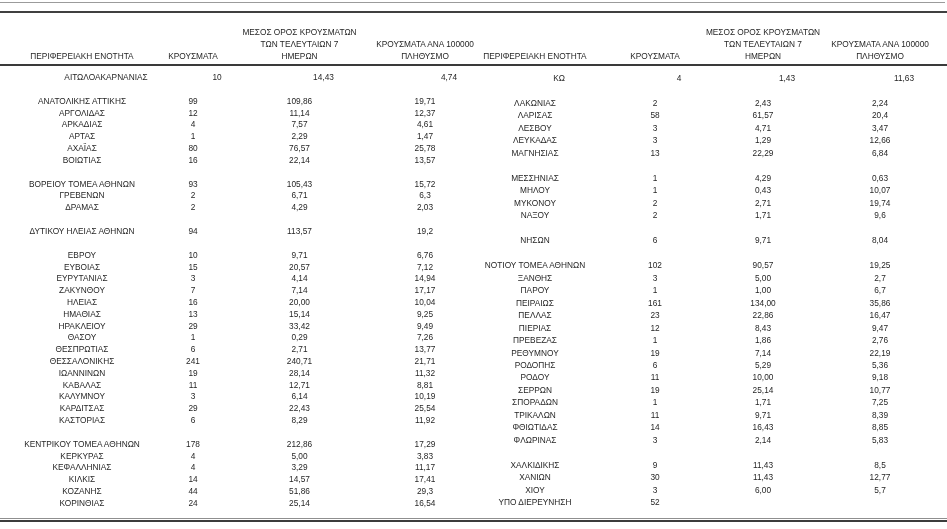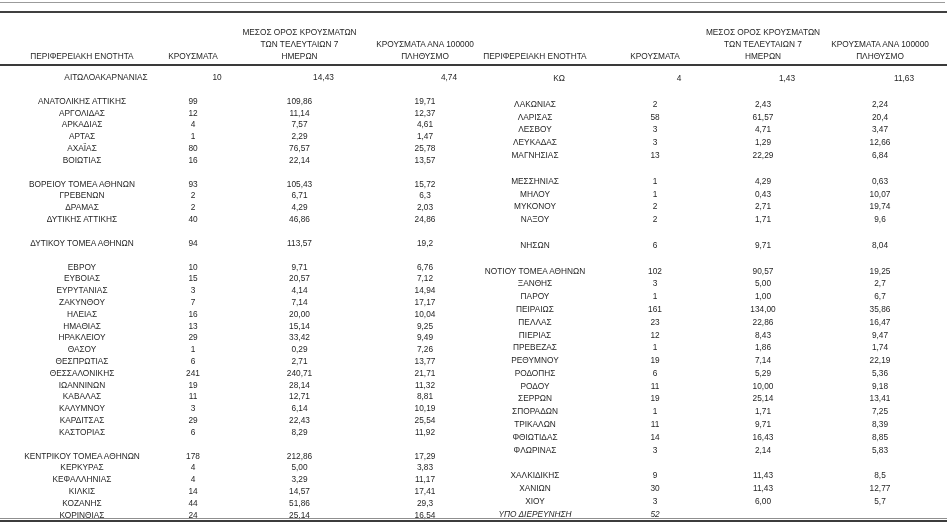--- a/index.html
+++ b/index.html
@@ -37,21 +37,21 @@
   }
   .hdr{
     display:flex;flex-direction:column;align-items:center;justify-content:flex-end;
     line-height:12px;
     padding-bottom:2px;
   }
   .hdr span{display:block;white-space:nowrap;}
   tbody td{height:11.8px;}
   tbody tr:first-child td{padding-top:6px;padding-left:48px;}
   tr.spacer td{height:12px;padding:0;}
-  tr.italic td{font-style:italic;}
+  tr.italic td{}
 </style>
 </head>
 <body>
 
 <div class="sheet">
   <div class="rule rule-top-thin"></div>
   <div class="rule rule-top-thick"></div>
 
   <div class="tables">
 
@@ -149,31 +149,25 @@
             <td>2</td>
             <td>6,71</td>
             <td>6,3</td>
           </tr>
           <tr>
             <td>ΔΡΑΜΑΣ</td>
             <td>2</td>
             <td>4,29</td>
             <td>2,03</td>
           </tr>
-          <tr>
-            <td>ΔΥΤΙΚΗΣ ΑΤΤΙΚΗΣ</td>
-            <td>40</td>
-            <td>46,86</td>
-            <td>24,86</td>
-          </tr>
-          <tr class="spacer">
-            <td colspan="4"></td>
-          </tr>
-          <tr>
-            <td>ΔΥΤΙΚΟΥ ΤΟΜΕΑ ΑΘΗΝΩΝ</td>
+          <tr class="spacer">
+            <td colspan="4"></td>
+          </tr>
+          <tr>
+            <td>ΔΥΤΙΚΟΥ ΗΛΕΙΑΣ ΑΘΗΝΩΝ</td>
             <td>94</td>
             <td>113,57</td>
             <td>19,2</td>
           </tr>
           <tr class="spacer">
             <td colspan="4"></td>
           </tr>
           <tr>
             <td>ΕΒΡΟΥ</td>
             <td>10</td>
@@ -452,21 +446,21 @@
           <tr>
             <td>ΠΙΕΡΙΑΣ</td>
             <td>12</td>
             <td>8,43</td>
             <td>9,47</td>
           </tr>
           <tr>
             <td>ΠΡΕΒΕΖΑΣ</td>
             <td>1</td>
             <td>1,86</td>
-            <td>1,74</td>
+            <td>2,76</td>
           </tr>
           <tr>
             <td>ΡΕΘΥΜΝΟΥ</td>
             <td>19</td>
             <td>7,14</td>
             <td>22,19</td>
           </tr>
           <tr>
             <td>ΡΟΔΟΠΗΣ</td>
             <td>6</td>
@@ -476,21 +470,21 @@
           <tr>
             <td>ΡΟΔΟΥ</td>
             <td>11</td>
             <td>10,00</td>
             <td>9,18</td>
           </tr>
           <tr>
             <td>ΣΕΡΡΩΝ</td>
             <td>19</td>
             <td>25,14</td>
-            <td>13,41</td>
+            <td>10,77</td>
           </tr>
           <tr>
             <td>ΣΠΟΡΑΔΩΝ</td>
             <td>1</td>
             <td>1,71</td>
             <td>7,25</td>
           </tr>
           <tr>
             <td>ΤΡΙΚΑΛΩΝ</td>
             <td>11</td>

